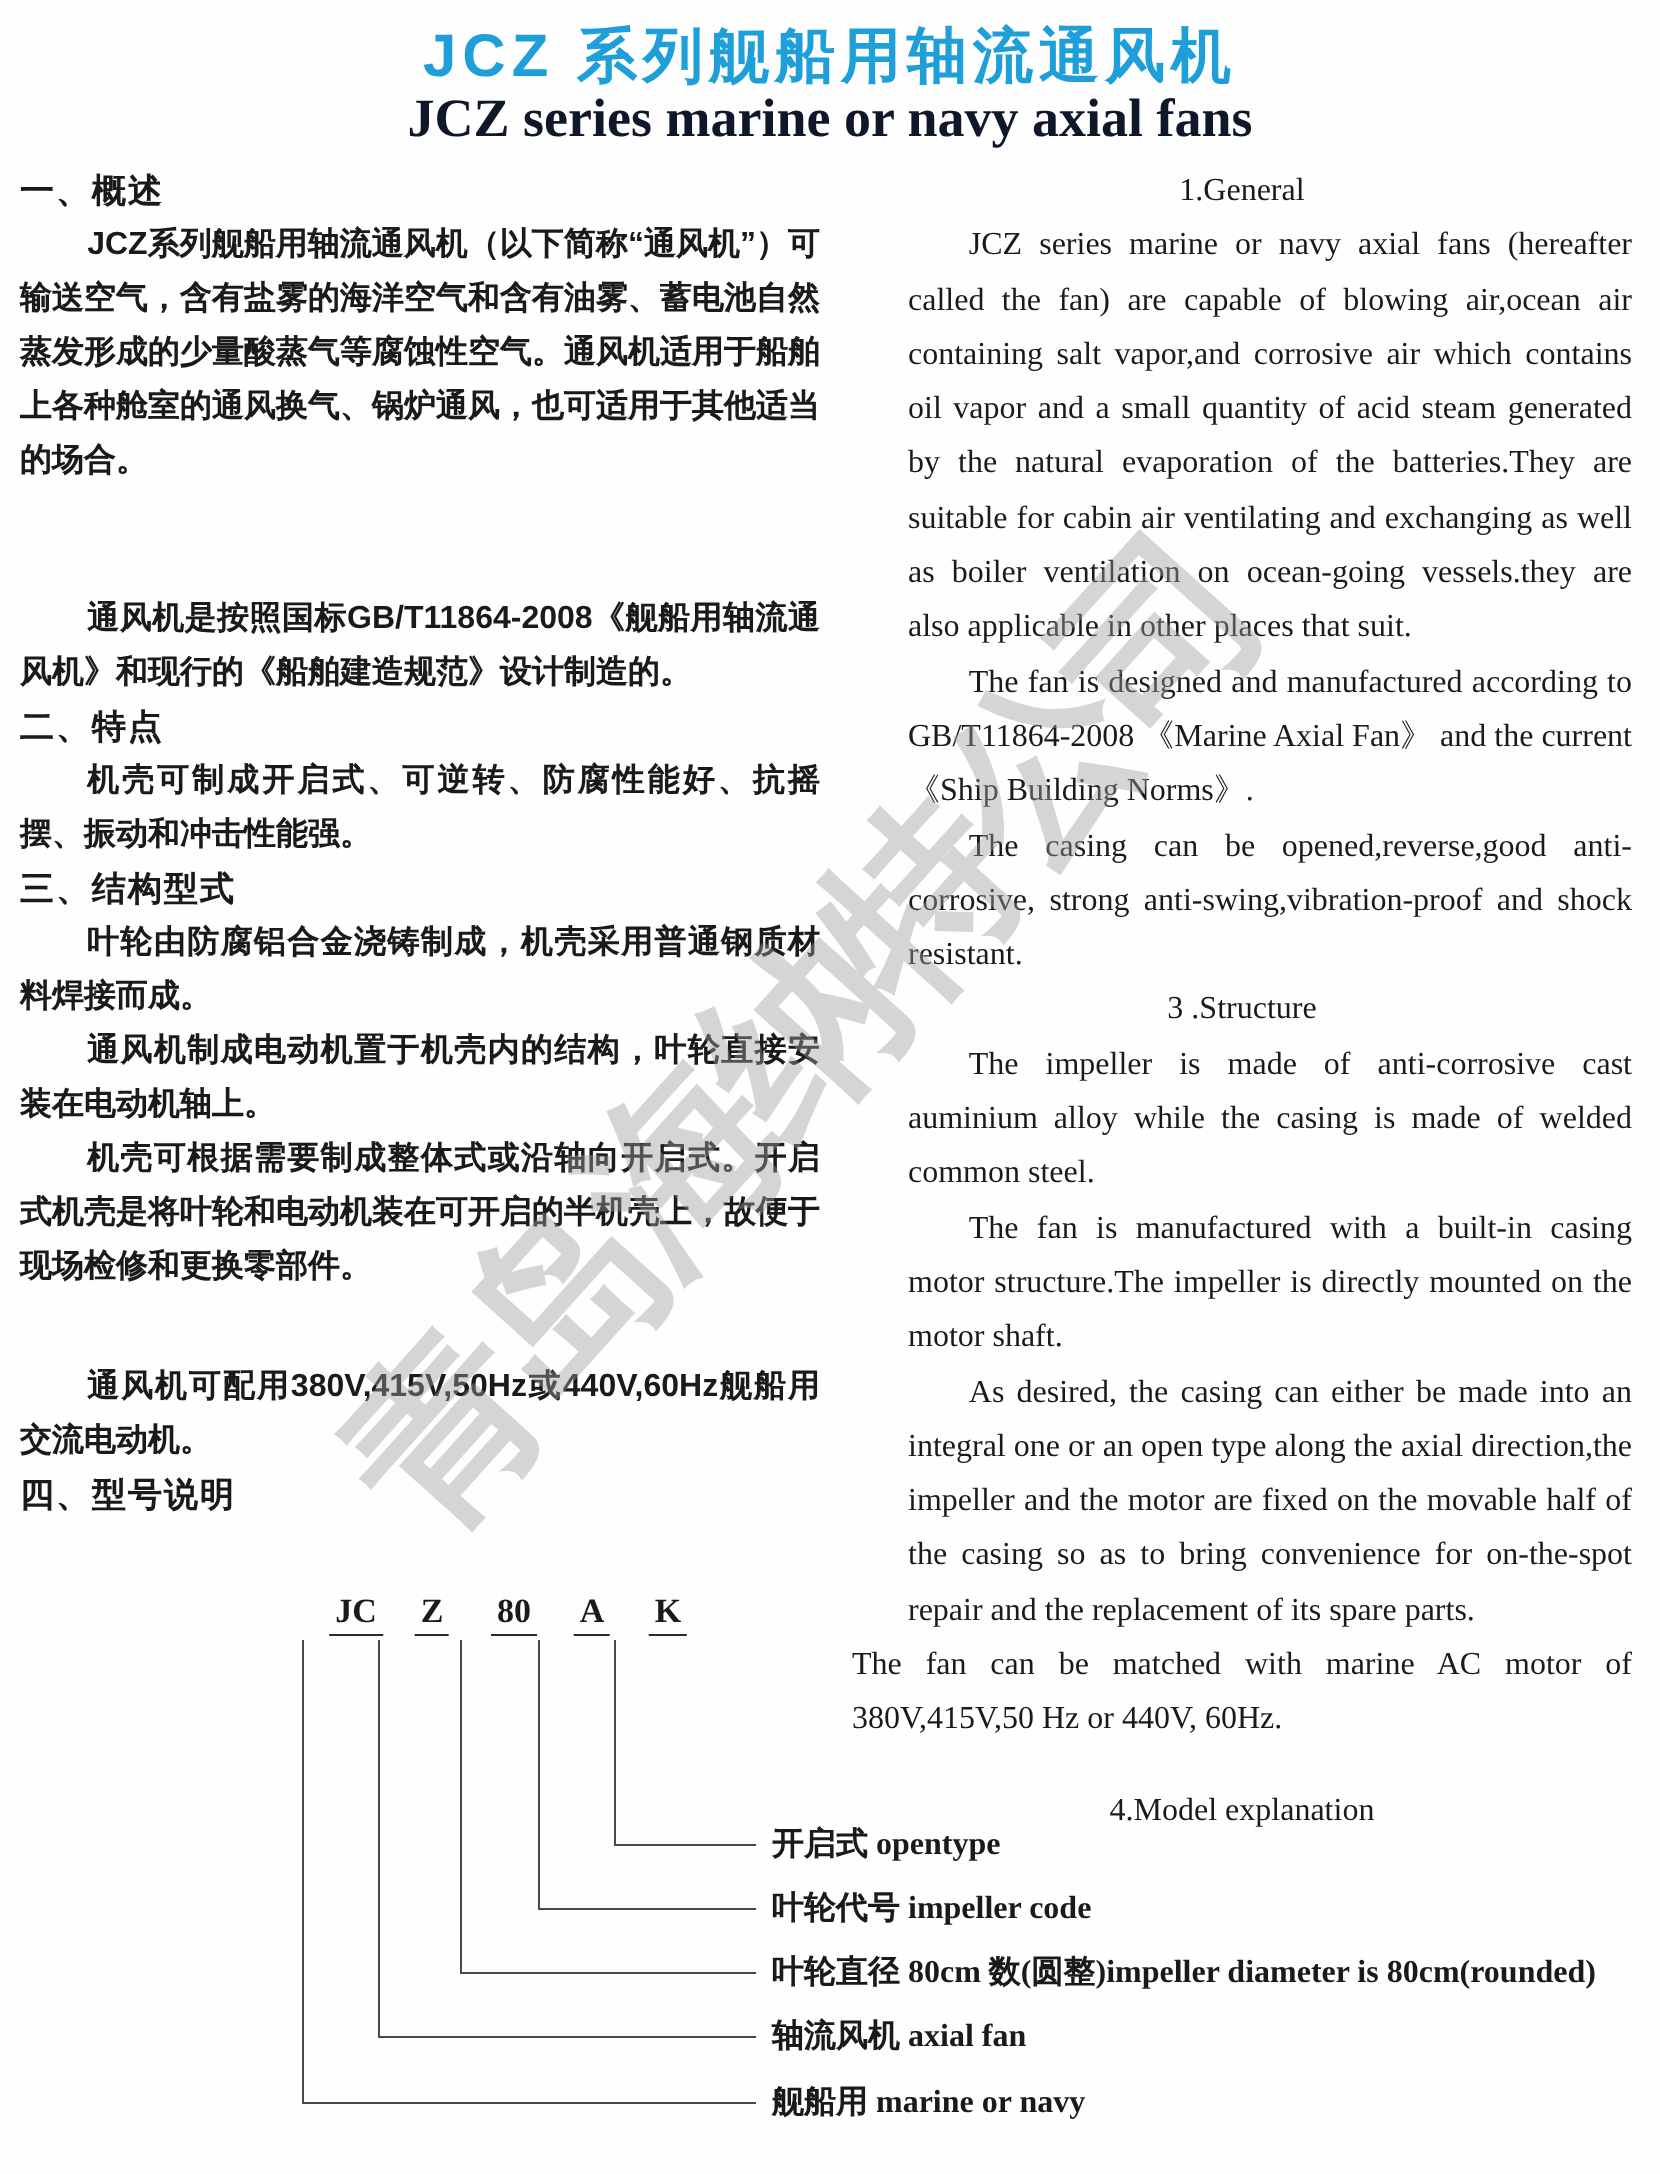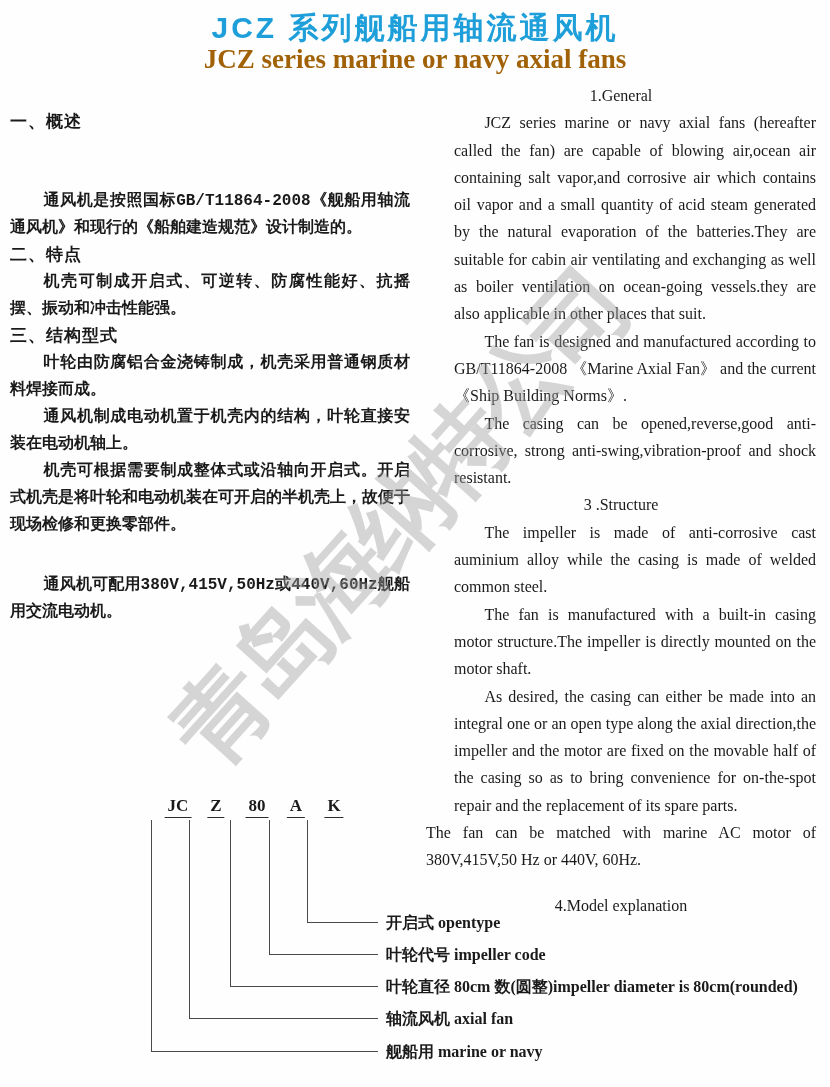--- a/index.html
+++ b/index.html
@@ -26,21 +26,21 @@
     color: #1e9fd9;
     z-index: 3;
   }
   .title-en {
     position: absolute;
     top: 44px; left: 0; width: 100%;
     text-align: center;
     font-family: "Liberation Serif", serif;
     font-weight: bold;
     font-size: 27px;
-    color: #a16207;
+    color: #0f172a;
     z-index: 3;
   }
   
   .watermark {
     position: absolute;
     left: 30px; top: 455px;
     width: 740px;
     text-align: center;
     transform: rotate(-48deg);
     font-family: "Liberation Sans", sans-serif;
@@ -50,26 +50,25 @@
     color: #9f9f9f;
     opacity: 0.42;
     white-space: nowrap;
     z-index: 2;
     pointer-events: none;
   }
   
   .col { position: absolute; top: 82px; z-index: 1; }
   .col-zh {
     left: 10px; width: 400px;
-    font-family: Liberation Mono, monospace;
+    font-family: Liberation Sans, sans-serif;
     font-weight: bold;
     font-size: 16px;
     line-height: 27px;
     text-align: justify;
-    margin-top: 27px;
   }
   .col-zh .h { font-size: 17px; letter-spacing: 1px; }
   .col-zh p { text-indent: 2.1em; }
   .col-zh .gap-lg { margin-top: 52px; }
   .col-zh .gap-md { margin-top: 33px; }
   .col-en {
     left: 426px; width: 390px;
     font-family: "Liberation Serif", serif;
     font-size: 16px;
     line-height: 27.3px;
@@ -113,28 +112,30 @@
 
 <div class="page">
 
   <div class="title-zh">JCZ 系列舰船用轴流通风机</div>
   <div class="title-en">JCZ series marine or navy axial fans</div>
 
   <div class="watermark">青岛海纳特公司</div>
 
   <div class="col col-zh">
     <div class="h">一、概述</div>
+    <p>JCZ系列舰船用轴流通风机（以下简称“通风机”）可输送空气，含有盐雾的海洋空气和含有油雾、蓄电池自然蒸发形成的少量酸蒸气等腐蚀性空气。通风机适用于船舶上各种舱室的通风换气、锅炉通风，也可适用于其他适当的场合。</p>
     <p class="gap-lg">通风机是按照国标GB/T11864-2008《舰船用轴流通风机》和现行的《船舶建造规范》设计制造的。</p>
     <div class="h">二、特点</div>
     <p>机壳可制成开启式、可逆转、防腐性能好、抗摇摆、振动和冲击性能强。</p>
     <div class="h">三、结构型式</div>
     <p>叶轮由防腐铝合金浇铸制成，机壳采用普通钢质材料焊接而成。</p>
     <p>通风机制成电动机置于机壳内的结构，叶轮直接安装在电动机轴上。</p>
     <p>机壳可根据需要制成整体式或沿轴向开启式。开启式机壳是将叶轮和电动机装在可开启的半机壳上，故便于现场检修和更换零部件。</p>
     <p class="gap-md">通风机可配用380V,415V,50Hz或440V,60Hz舰船用交流电动机。</p>
+    <div class="h">四、型号说明</div>
   </div>
 
   <div class="col col-en">
     <div class="h">1.General</div>
     <p class="ind">JCZ series marine or navy axial fans (hereafter called the fan) are capable of blowing air,ocean air containing salt vapor,and corrosive air which contains oil vapor and a small quantity of acid steam generated by the natural evaporation of the batteries.They are suitable for cabin air ventilating and exchanging as well as boiler ventilation on ocean-going vessels.they are also applicable in other places that suit.</p>
     <p class="ind">The fan is designed and manufactured according to GB/T11864-2008 《Marine Axial Fan》 and the current 《Ship Building Norms》.</p>
     <p class="ind">The casing can be opened,reverse,good anti-corrosive, strong anti-swing,vibration-proof and shock resistant.</p>
     <div class="h">3 .Structure</div>
     <p class="ind">The impeller is made of anti-corrosive cast auminium alloy while the casing is made of welded common steel.</p>
     <p class="ind">The fan is manufactured with a built-in casing motor structure.The impeller is directly mounted on the motor shaft.</p>

